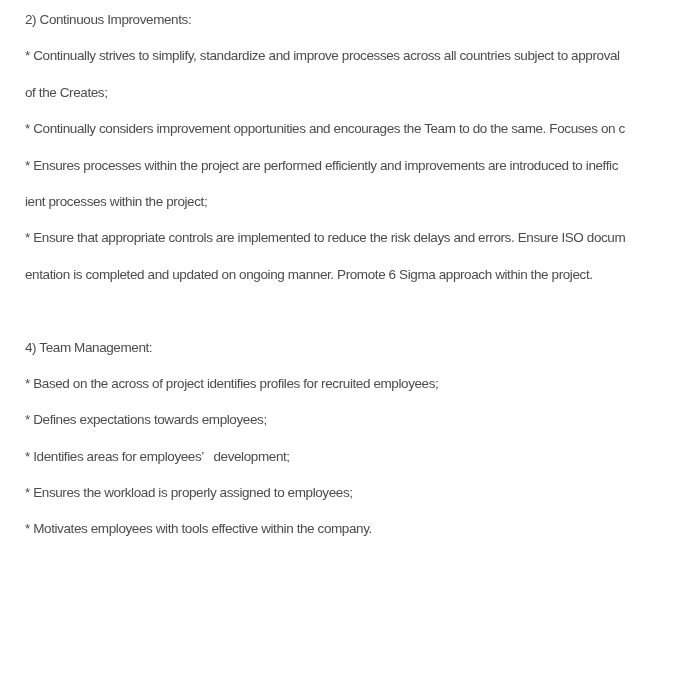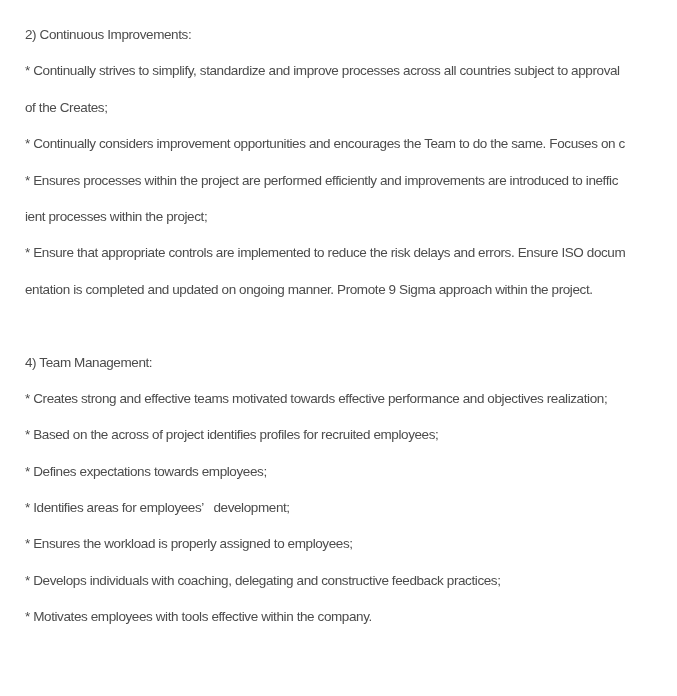--- a/index.html
+++ b/index.html
@@ -7,21 +7,21 @@
     padding: 0;
     width: 677px;
     height: 696px;
     background: #ffffff;
     overflow: hidden;
   }
   .doc {
     box-sizing: border-box;
     width: 677px;
     height: 696px;
-    padding: 17px 0 0 25px;
+    padding: 2px 0 0 25px;
     font-family: "Liberation Sans", sans-serif;
     font-size: 13.5px;
     letter-spacing: -0.4px;
     color: #4c4c4c;
   }
   .line {
     height: 36.4px;
     line-height: 36.4px;
     white-space: pre;
   }
@@ -31,26 +31,24 @@
 
 <div class="doc">
 
   <div class="line">2) Continuous Improvements:</div>
   <div class="line">* Continually strives to simplify, standardize and improve processes across all countries subject to approval</div>
   <div class="line">of the Creates;</div>
   <div class="line">* Continually considers improvement opportunities and encourages the Team to do the same. Focuses on c</div>
   <div class="line">* Ensures processes within the project are performed efficiently and improvements are introduced to ineffic</div>
   <div class="line">ient processes within the project;</div>
   <div class="line">* Ensure that appropriate controls are implemented to reduce the risk delays and errors. Ensure ISO docum</div>
-  <div class="line">entation is completed and updated on ongoing manner. Promote 9 Sigma approach within the project.</div>
+  <div class="line">entation is completed and updated on ongoing manner. Promote 6 Sigma approach within the project.</div>
 
   <div class="line"></div>
 
   <div class="line">4) Team Management:</div>
-  <div class="line">* Creates strong and effective teams motivated towards effective performance and objectives realization;</div>
   <div class="line">* Based on the across of project identifies profiles for recruited employees;</div>
   <div class="line">* Defines expectations towards employees;</div>
   <div class="line">* Identifies areas for employees’   development;</div>
   <div class="line">* Ensures the workload is properly assigned to employees;</div>
-  <div class="line">* Develops individuals with coaching, delegating and constructive feedback practices;</div>
   <div class="line">* Motivates employees with tools effective within the company.</div>
 
 </div>
 
 </body></html>

